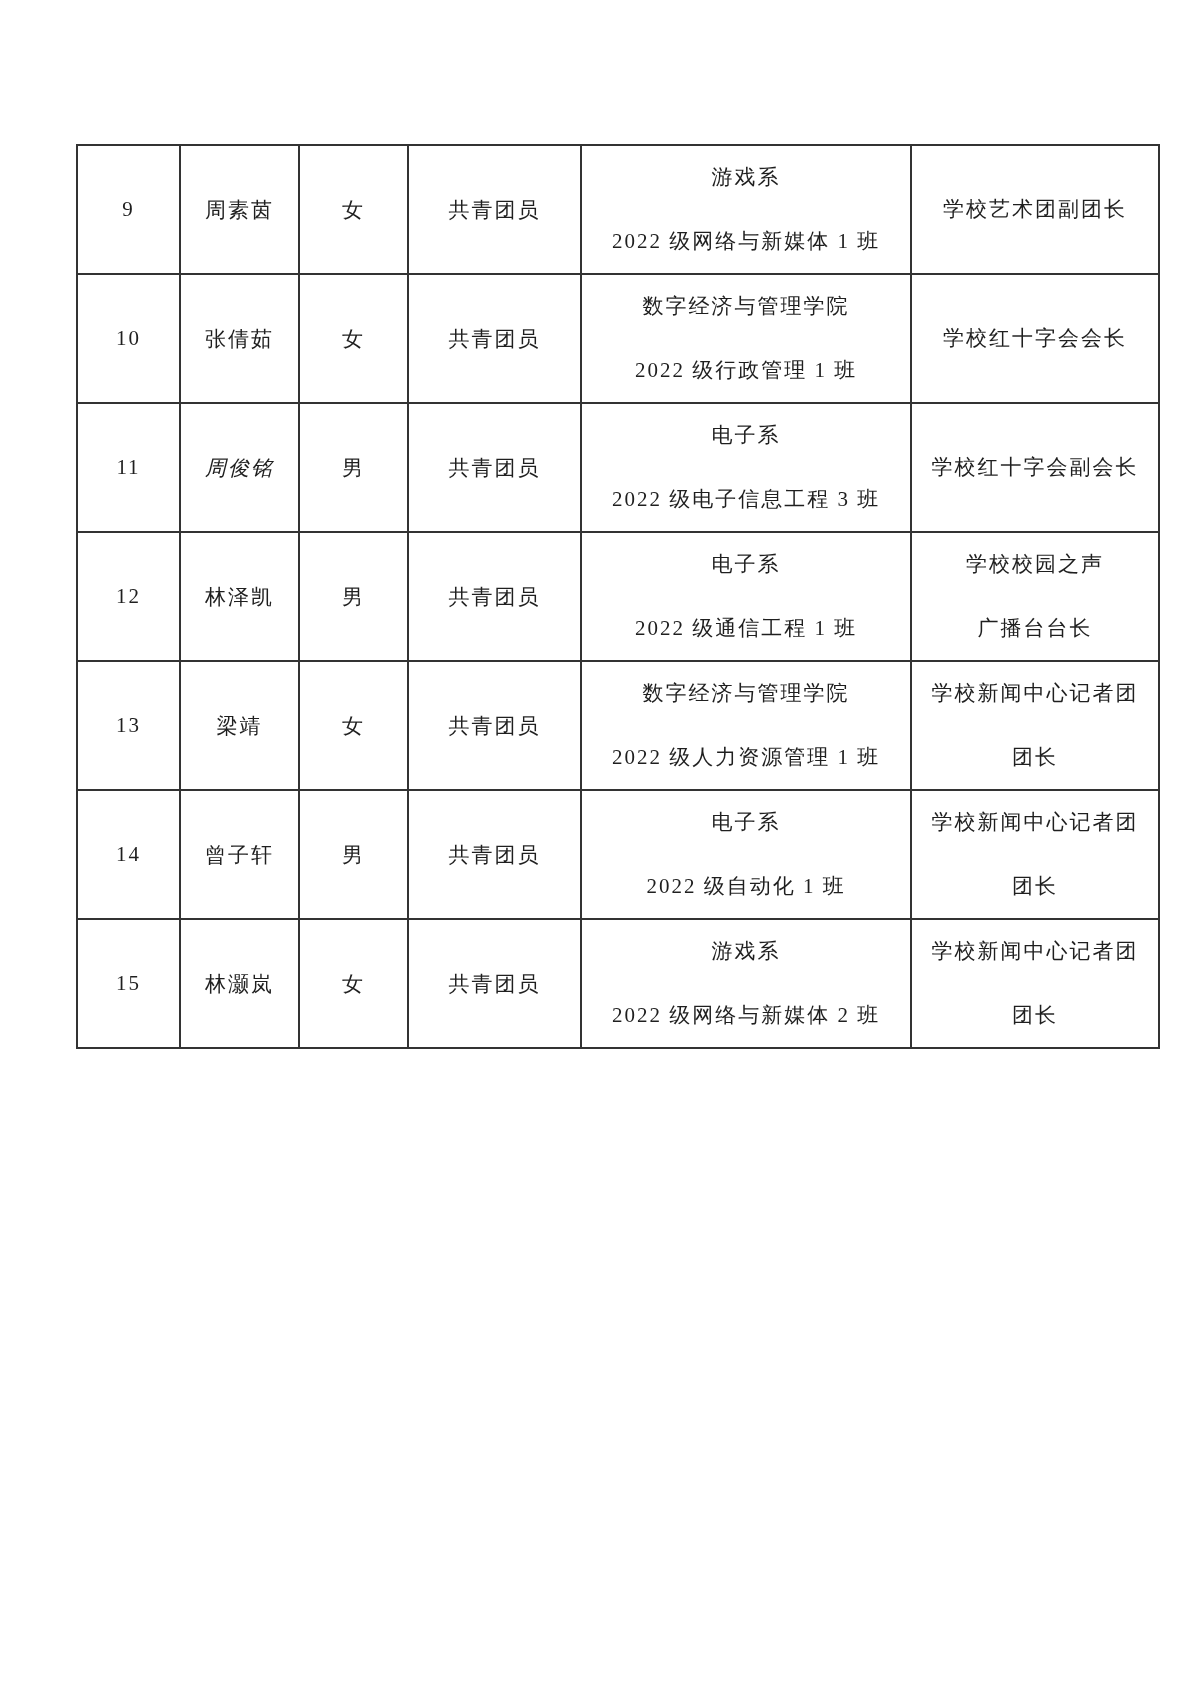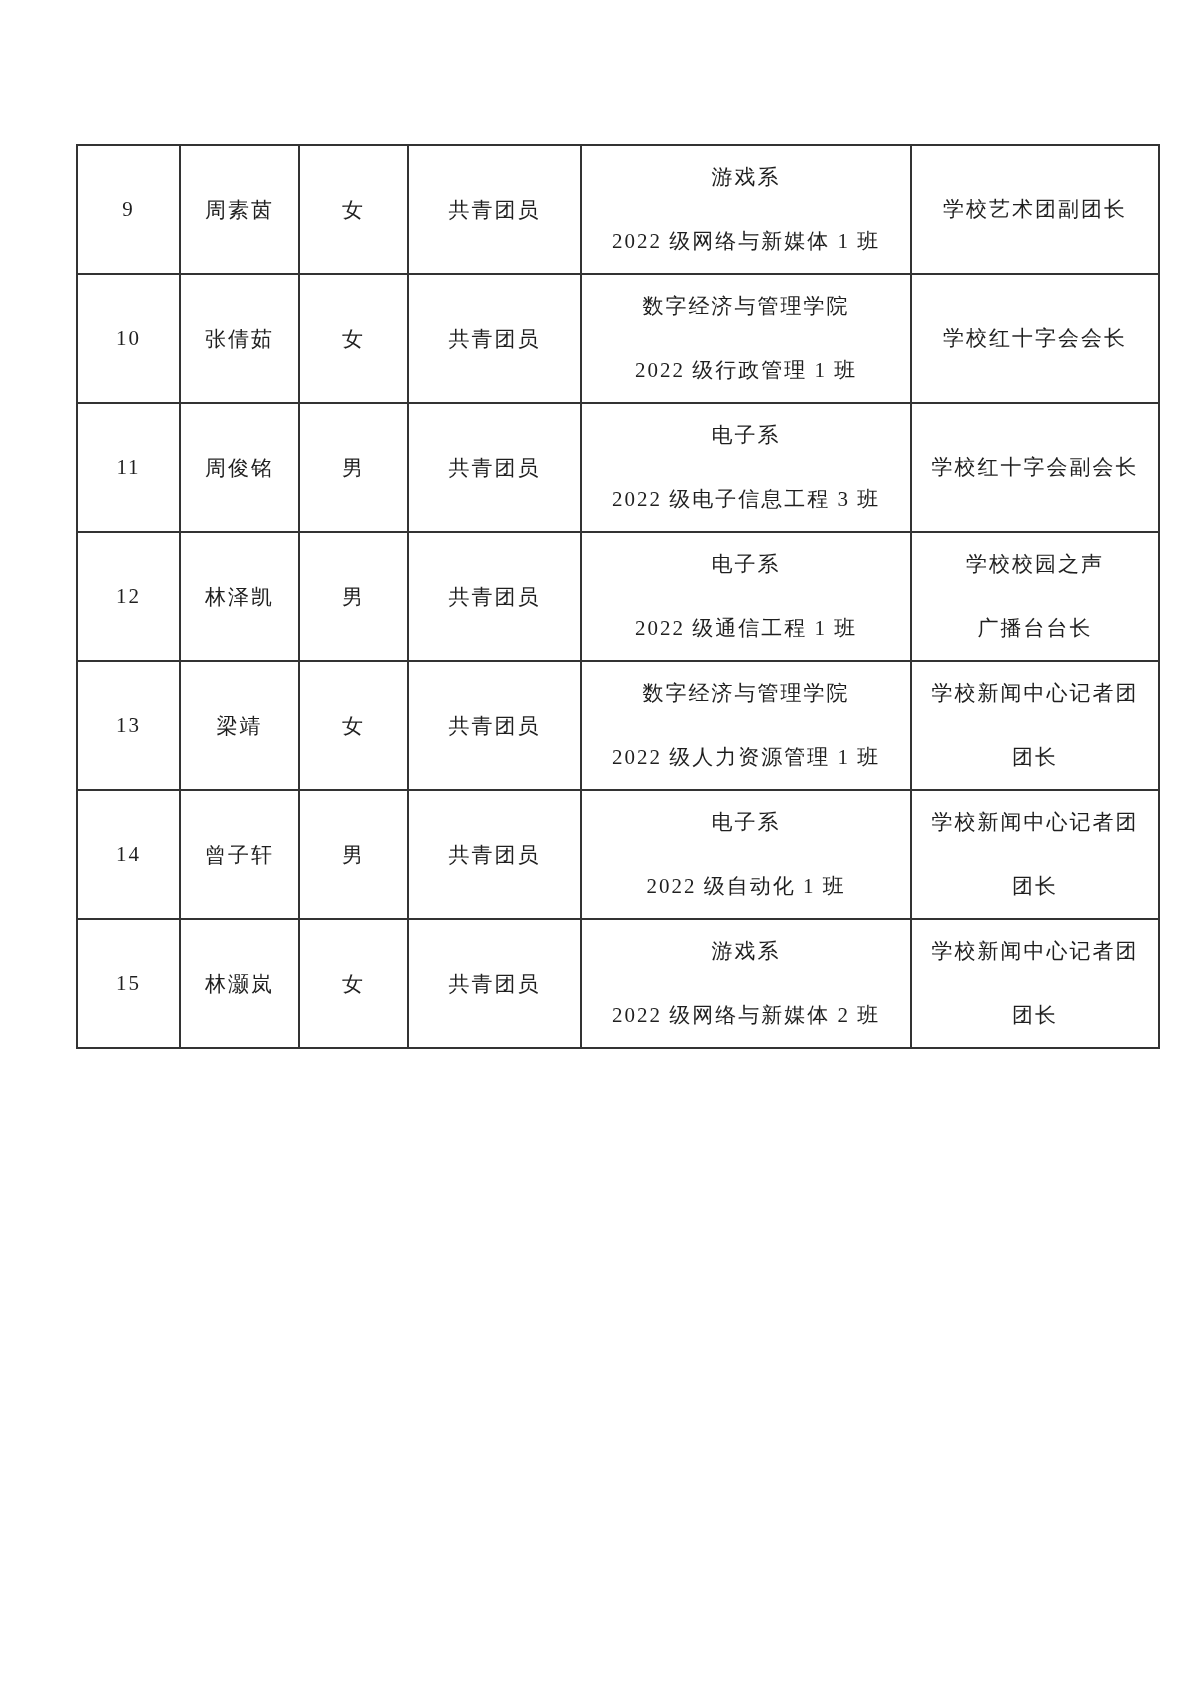--- a/index.html
+++ b/index.html
@@ -115,21 +115,21 @@
       <div class="two-line">
         <div>学校红十字会会长</div>
 
       </div>
     </td>
   </tr>
         <tr>
     <td style="border-color: rgb(51, 51, 51);">
       <span>11</span>
     </td>
-    <td style="border-color: rgb(51, 51, 51);">
+    <td style="border-color: rgb(51, 51, 51); font-style: italic;">
       <span>周俊铭</span>
     </td>
     <td style="border-color: rgb(51, 51, 51);">
       <span>男</span>
     </td>
     <td style="border-color: rgb(51, 51, 51);">
       <span>共青团员</span>
     </td>
     <td style="border-color: rgb(51, 51, 51);">
       <div class="two-line">

